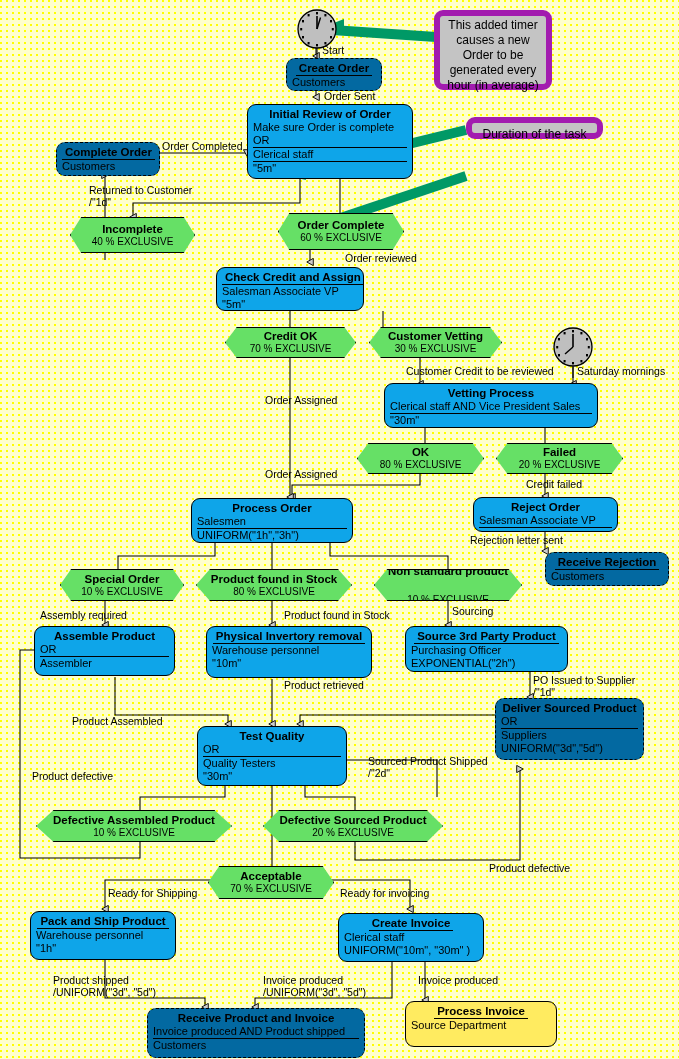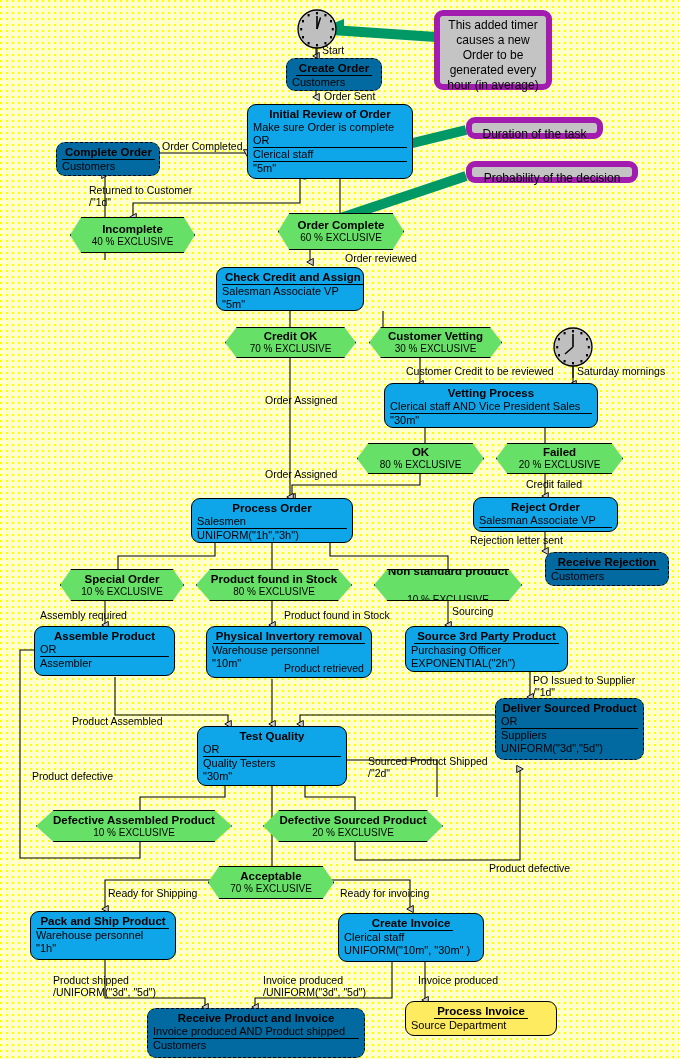--- a/index.html
+++ b/index.html
@@ -217,21 +217,20 @@
       <line x1="21" y1="21" x2="13" y2="28" stroke="#000" stroke-width="1.4"></line>
     </svg>
   </div>
 
   <div class="callout" style="left:434px;top:10px;width:118px;height:80px;">This added timer
 causes a new
 Order to be
 generated every
 hour (in average)</div>
   <div class="callout" style="left:466px;top:117px;width:137px;height:22px;line-height:19px;">Duration of the task</div>
-  <div class="callout" style="left:466px;top:161px;width:172px;height:22px;line-height:19px;">Probability of  the decision</div>
 
   <div class="node actor" style="left:286px;top:58px;width:96px;height:33px;">
     <span class="ttl"><span class="ttl-u">Create Order</span></span>
     <span class="ln">Customers</span>
   </div>
 
   <div class="node task" style="left:247px;top:104px;width:166px;height:75px;">
     <span class="ttl">Initial Review of Order</span>
     <span class="ln">Make sure Order is complete</span>
     <span class="ln rule">OR</span>
@@ -315,21 +314,21 @@
     <span class="ln">Clerical staff</span>
     <span class="ln">UNIFORM("10m", "30m" )</span>
   </div>
 
   <div class="node actor" style="left:147px;top:1008px;width:218px;height:50px;">
     <span class="ttl">Receive Product and Invoice</span>
     <span class="ln rule">Invoice produced AND Product shipped</span>
     <span class="ln">Customers</span>
   </div>
 
-  <div class="node finance" style="left:405px;top:1001px;width:152px;height:35px;">
+  <div class="node finance" style="left:405px;top:1001px;width:152px;height:46px;">
     <span class="ttl"><span class="ttl-u">Process Invoice</span></span>
     <span class="ln">Source Department</span>
   </div>
 
   <div class="hex" style="left:70px;top:217px;width:125px;height:36px;">
     <span class="h1">Incomplete</span>
     <span class="h2">40 % EXCLUSIVE</span>
   </div>
 
   <div class="hex" style="left:278px;top:213px;width:126px;height:37px;">
@@ -396,21 +395,21 @@
   <div class="elabel" style="left:577px;top:365px;">Saturday mornings</div>
   <div class="elabel" style="left:265px;top:394px;">Order Assigned</div>
   <div class="elabel" style="left:265px;top:468px;">Order Assigned</div>
   <div class="elabel" style="left:526px;top:478px;">Credit failed</div>
   <div class="elabel" style="left:470px;top:534px;">Rejection letter sent</div>
   <div class="elabel" style="left:40px;top:609px;">Assembly required</div>
   <div class="elabel" style="left:284px;top:609px;">Product found in Stock</div>
   <div class="elabel" style="left:452px;top:605px;">Sourcing</div>
   <div class="elabel" style="left:533px;top:674px;">PO Issued to Supplier
 /"1d"</div>
-  <div class="elabel" style="left:284px;top:662px;text-align:right;">Product retrieved</div>
+  <div class="elabel" style="left:284px;top:679px;text-align:right;">Product retrieved</div>
   <div class="elabel" style="left:72px;top:715px;">Product Assembled</div>
   <div class="elabel" style="left:368px;top:755px;">Sourced Product Shipped
 /"2d"</div>
   <div class="elabel" style="left:32px;top:770px;">Product defective</div>
   <div class="elabel" style="left:489px;top:862px;">Product defective</div>
   <div class="elabel" style="left:108px;top:887px;">Ready for Shipping</div>
   <div class="elabel" style="left:340px;top:887px;">Ready for invoicing</div>
   <div class="elabel" style="left:53px;top:974px;">Product shipped
 /UNIFORM("3d", "5d")</div>
   <div class="elabel" style="left:263px;top:974px;">Invoice produced

